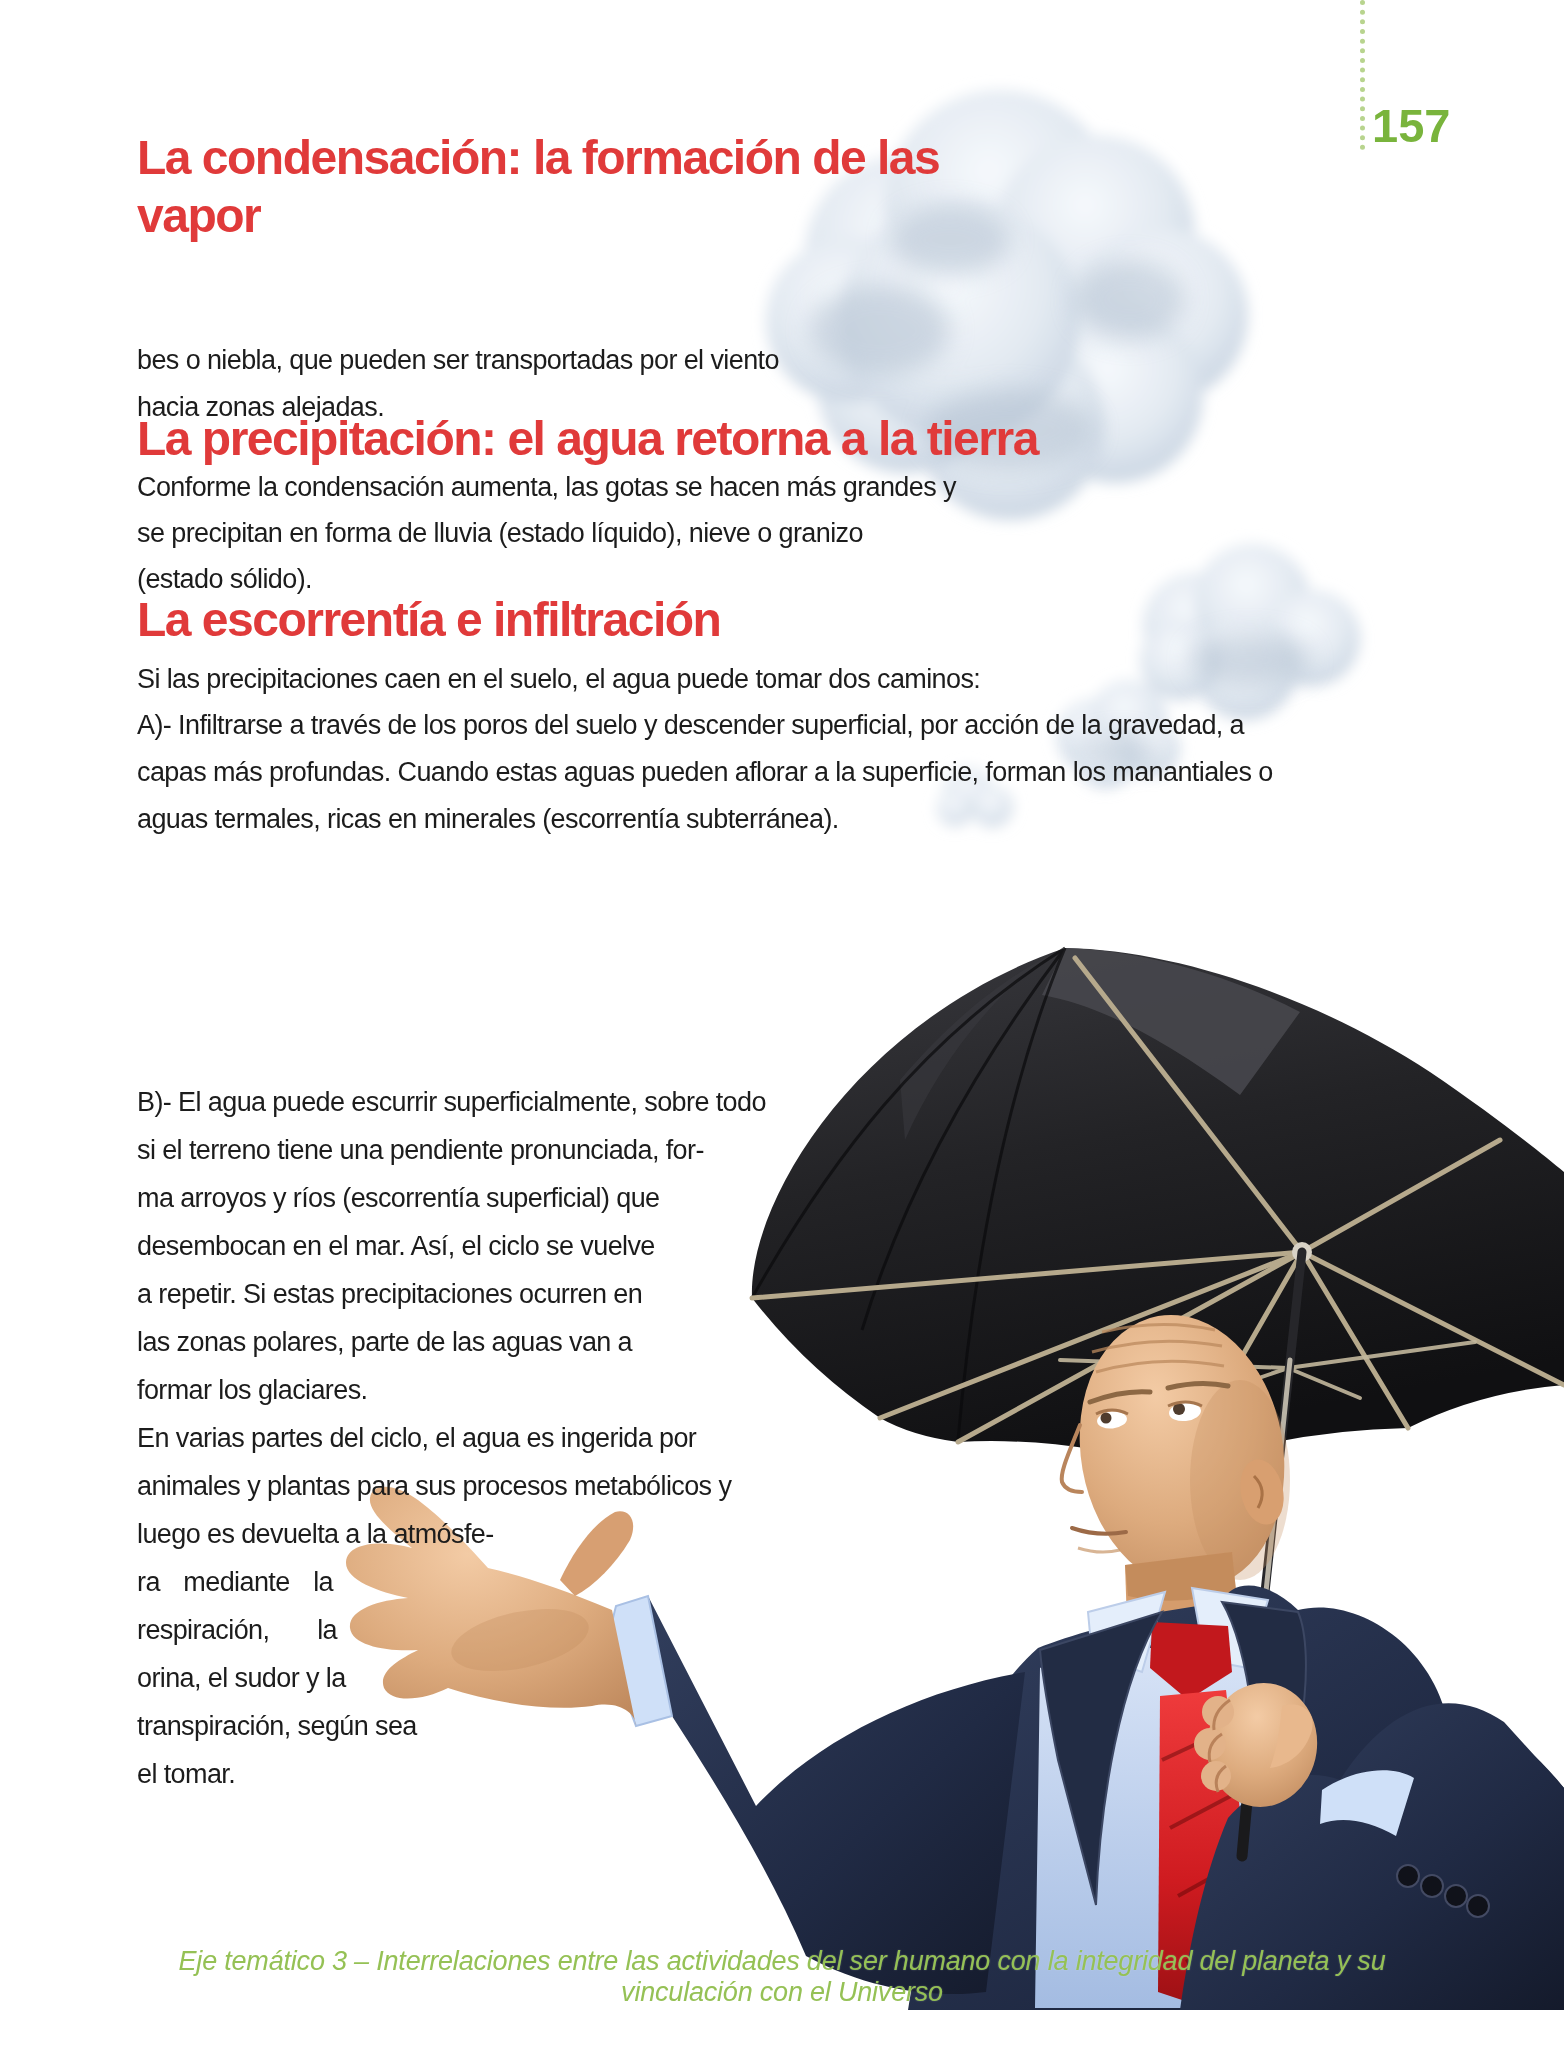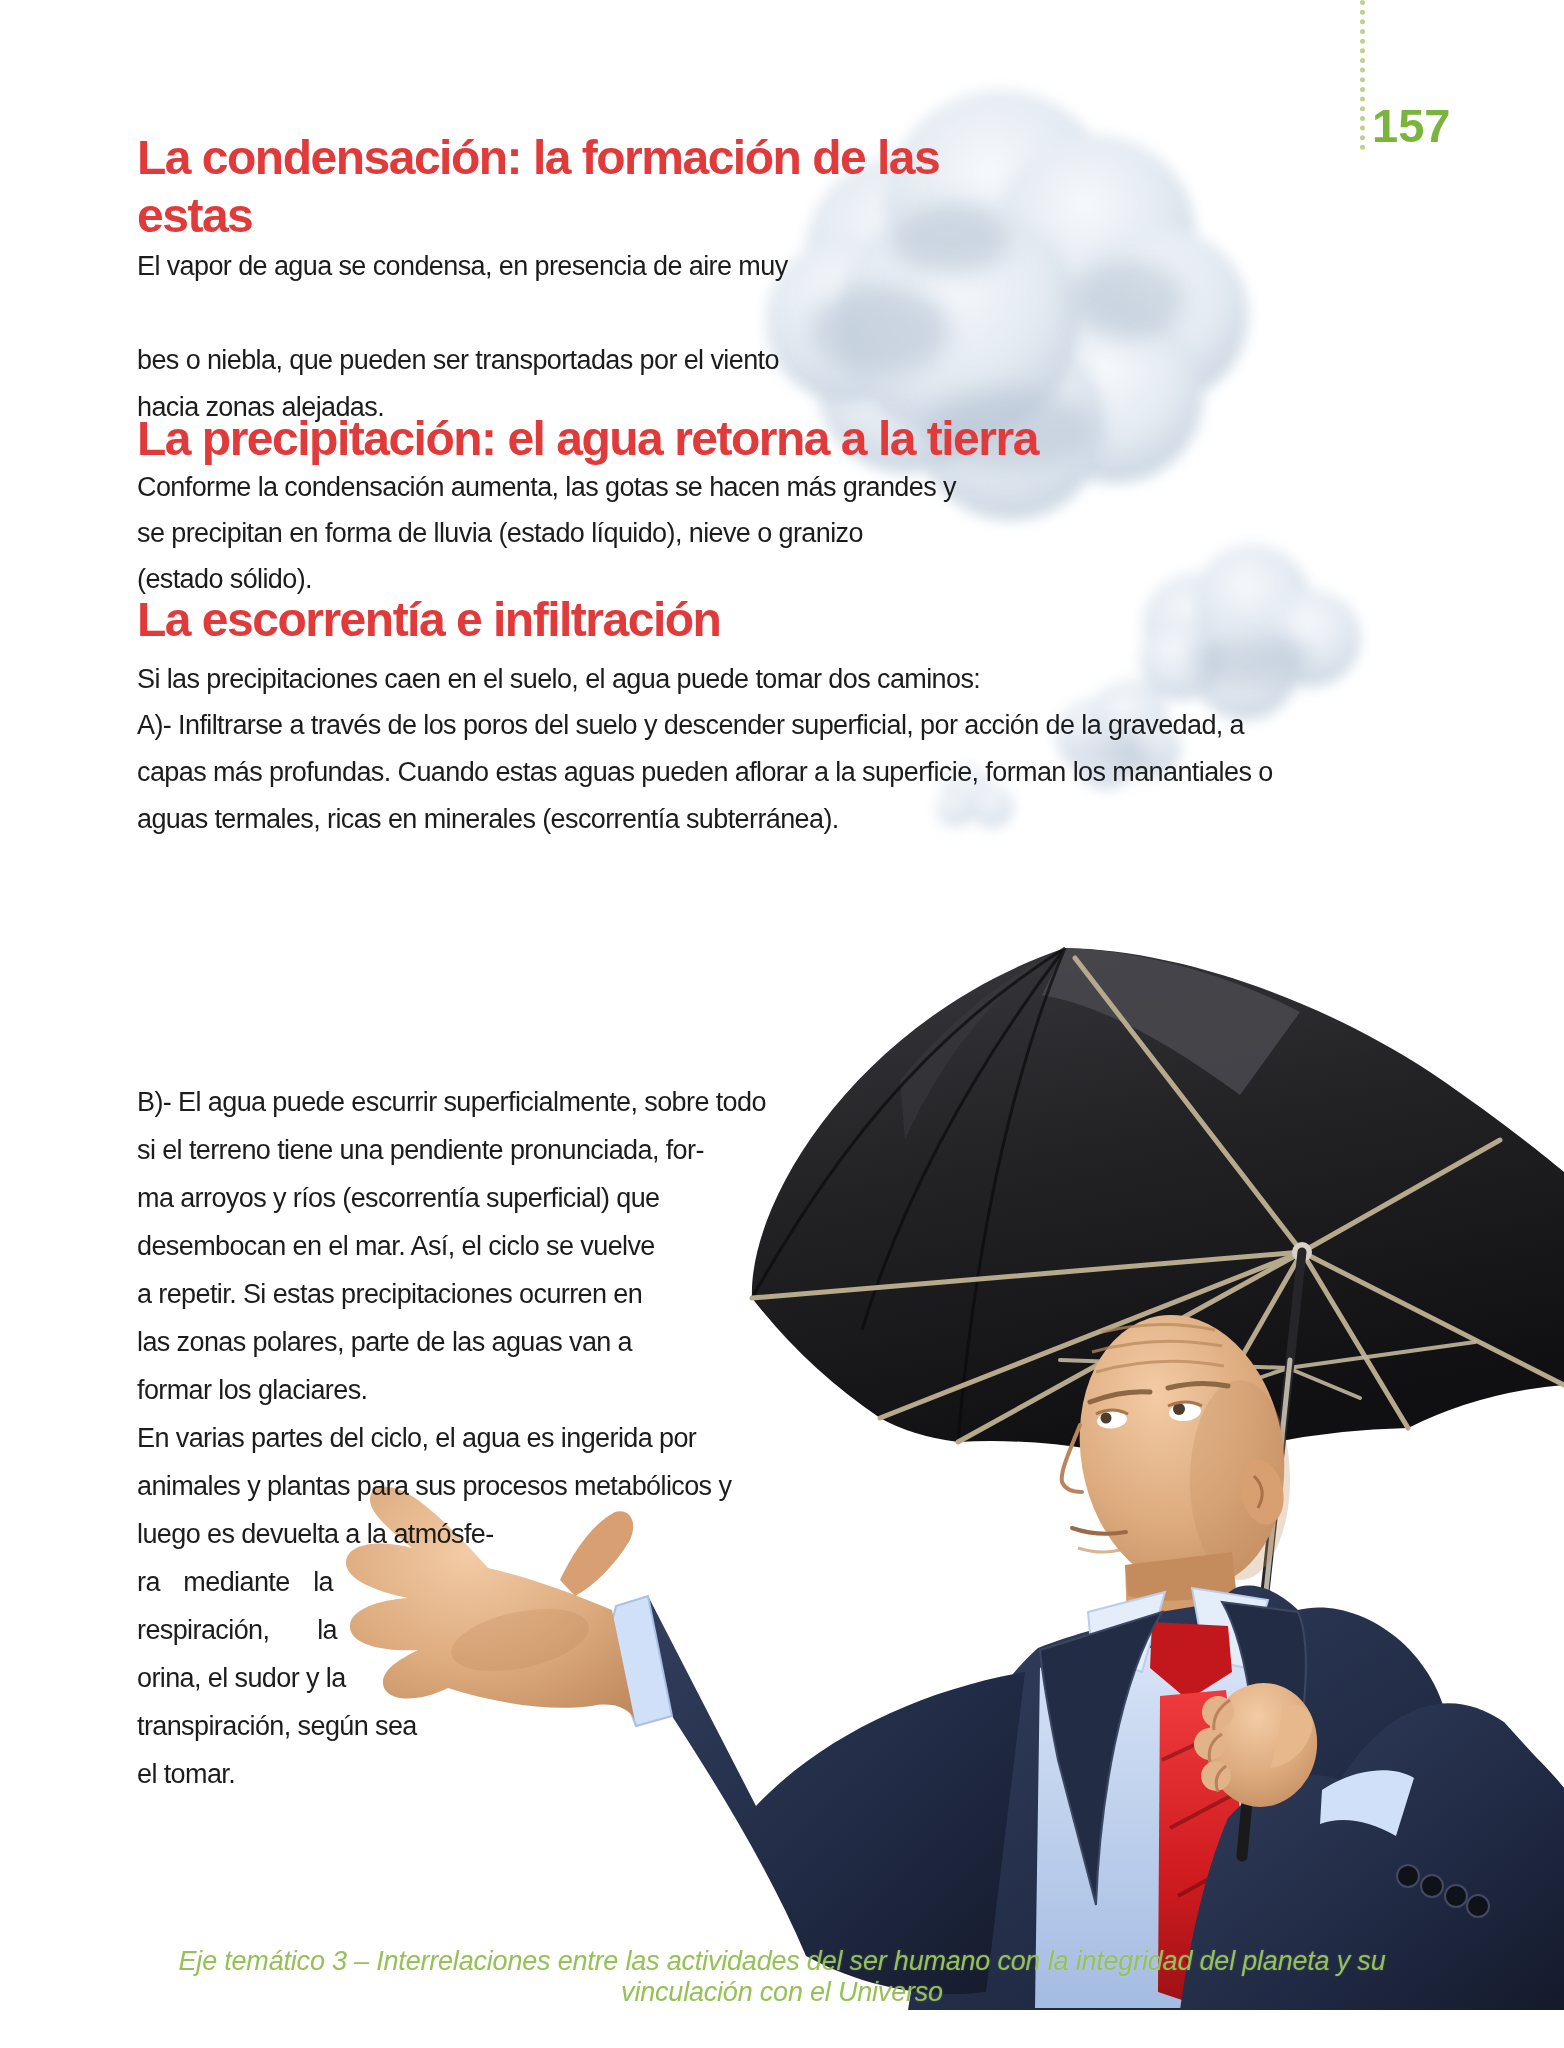--- a/index.html
+++ b/index.html
@@ -237,25 +237,24 @@
           <path d="M1282,1706 C1302,1700 1316,1712 1312,1730 C1306,1752 1288,1766 1270,1768 C1278,1746 1280,1726 1282,1706 Z" fill="#e8b88d"></path>
         </g>
       </g>
     </g>
   </svg>
 
   <div id="dotted-rule"></div>
   <div id="page-number" class="txt">157</div>
 
   <div class="hd txt" style="top:130px">La condensación: la formación de las</div>
-  <div class="hd txt" style="top:188px">estas</div>
+  <div class="hd txt" style="top:188px">vapor</div>
   <div class="hd txt" style="top:411px">La precipitación: el agua retorna a la tierra</div>
   <div class="hd txt" style="top:592px">La escorrentía e infiltración</div>
 
-  <div class="ln txt" style="top:247px">El vapor de agua se condensa, en presencia de aire muy</div>
   <div class="ln txt" style="top:341px">bes o niebla, que pueden ser transportadas por el viento</div>
   <div class="ln txt" style="top:388px">hacia zonas alejadas.</div>
 
   <div class="ln txt" style="top:468px">Conforme la condensación aumenta, las gotas se hacen más grandes y</div>
   <div class="ln txt" style="top:514px">se precipitan en forma de lluvia (estado líquido), nieve o granizo</div>
   <div class="ln txt" style="top:560px">(estado sólido).</div>
 
   <div class="ln txt" style="top:660px">Si las precipitaciones caen en el suelo, el agua puede tomar dos caminos:</div>
 
   <div class="ln txt" style="top:706px">A)- Infiltrarse a través de los poros del suelo y descender superficial, por acción de la gravedad, a</div>

